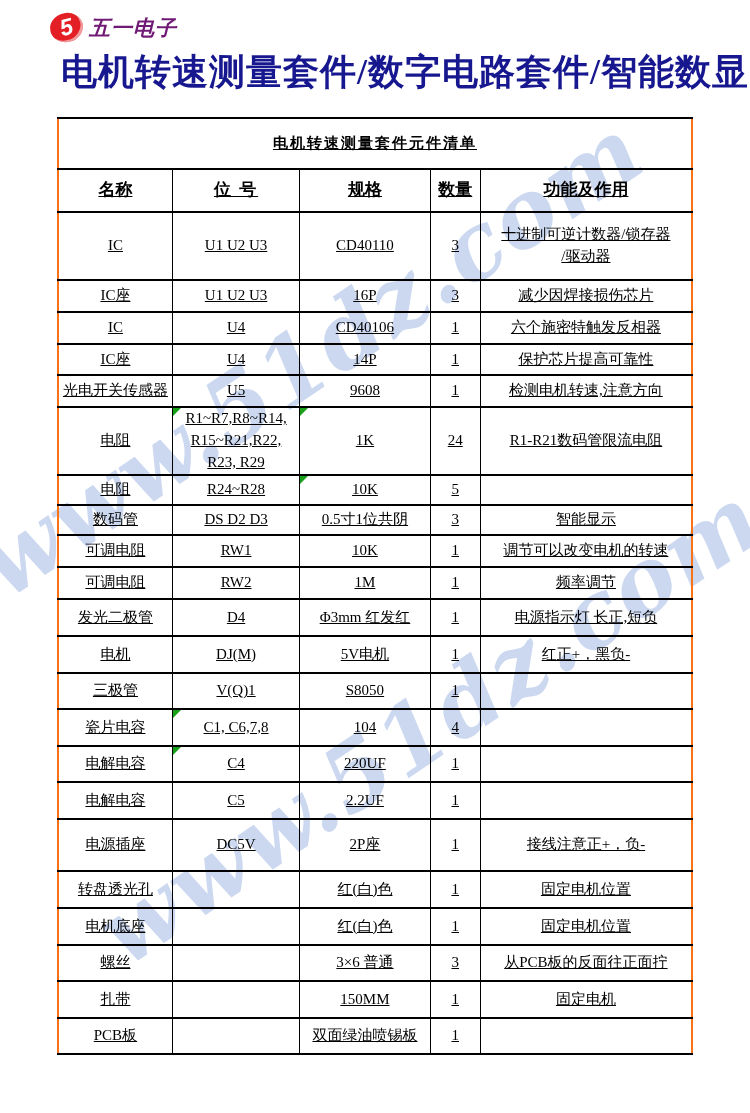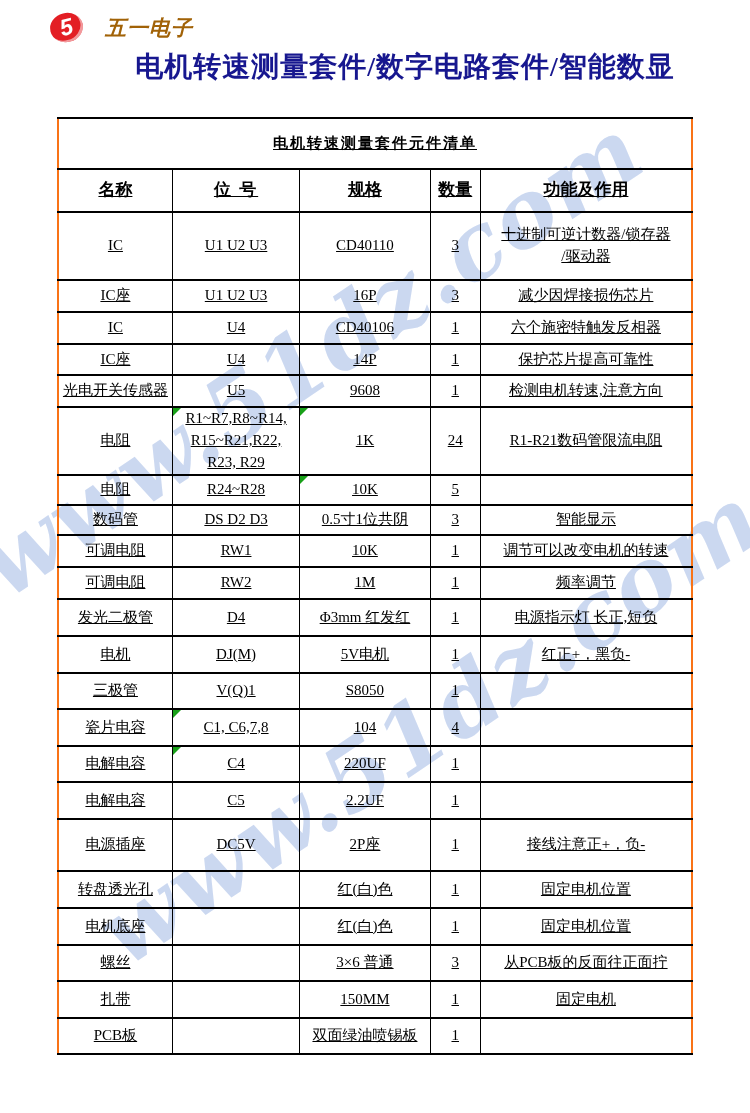--- a/index.html
+++ b/index.html
@@ -13,24 +13,24 @@
              pointer-events:none;}
   .wm1{left:311px;top:357px;}
   .wm2{left:430px;top:725px;}
   
   .logo{position:absolute;left:50px;top:13px;z-index:2;display:flex;align-items:center;}
   .logo-badge{width:33px;height:29px;background:#e31e24;border-radius:50%;
               transform:rotate(-14deg);display:flex;align-items:center;justify-content:center;
               box-shadow:inset -2px -2px 0 rgba(255,255,255,.55);}
   .logo-badge span{color:#fff;font-weight:bold;font-style:italic;font-size:23px;
                    font-family:"Liberation Sans",sans-serif;line-height:1;}
-  .brand{margin-left:22px;color:#a16207;font-weight:bold;font-style:italic;
+  .brand{margin-left:6px;color:#701a75;font-weight:bold;font-style:italic;
          font-size:21px;letter-spacing:1px;font-family:"Liberation Sans",sans-serif;}
   .page-title{position:absolute;left:0;right:0;top:48px;z-index:2;text-align:center;
-              padding-left:60px;color:#17178f;font-weight:bold;font-size:28px;
+              padding-left:60px;color:#17178f;font-weight:bold;font-size:36px;
               letter-spacing:1px;}
   
   .table-wrap{position:absolute;left:57px;top:117px;z-index:1;}
   table.parts{border-collapse:collapse;table-layout:fixed;width:636px;
               border:2px solid #f97316;background:transparent;text-decoration:underline;}
   table.parts td,table.parts th{border:solid #000;border-width:2px 1px;
         text-align:center;vertical-align:middle;padding:0 2px;
         font-size:15px;line-height:1.45;background:transparent;position:relative;
         white-space:pre-line;overflow:hidden;}
   td.tbl-title{font-size:20px;font-weight:bold;height:49px;letter-spacing:2px;}

